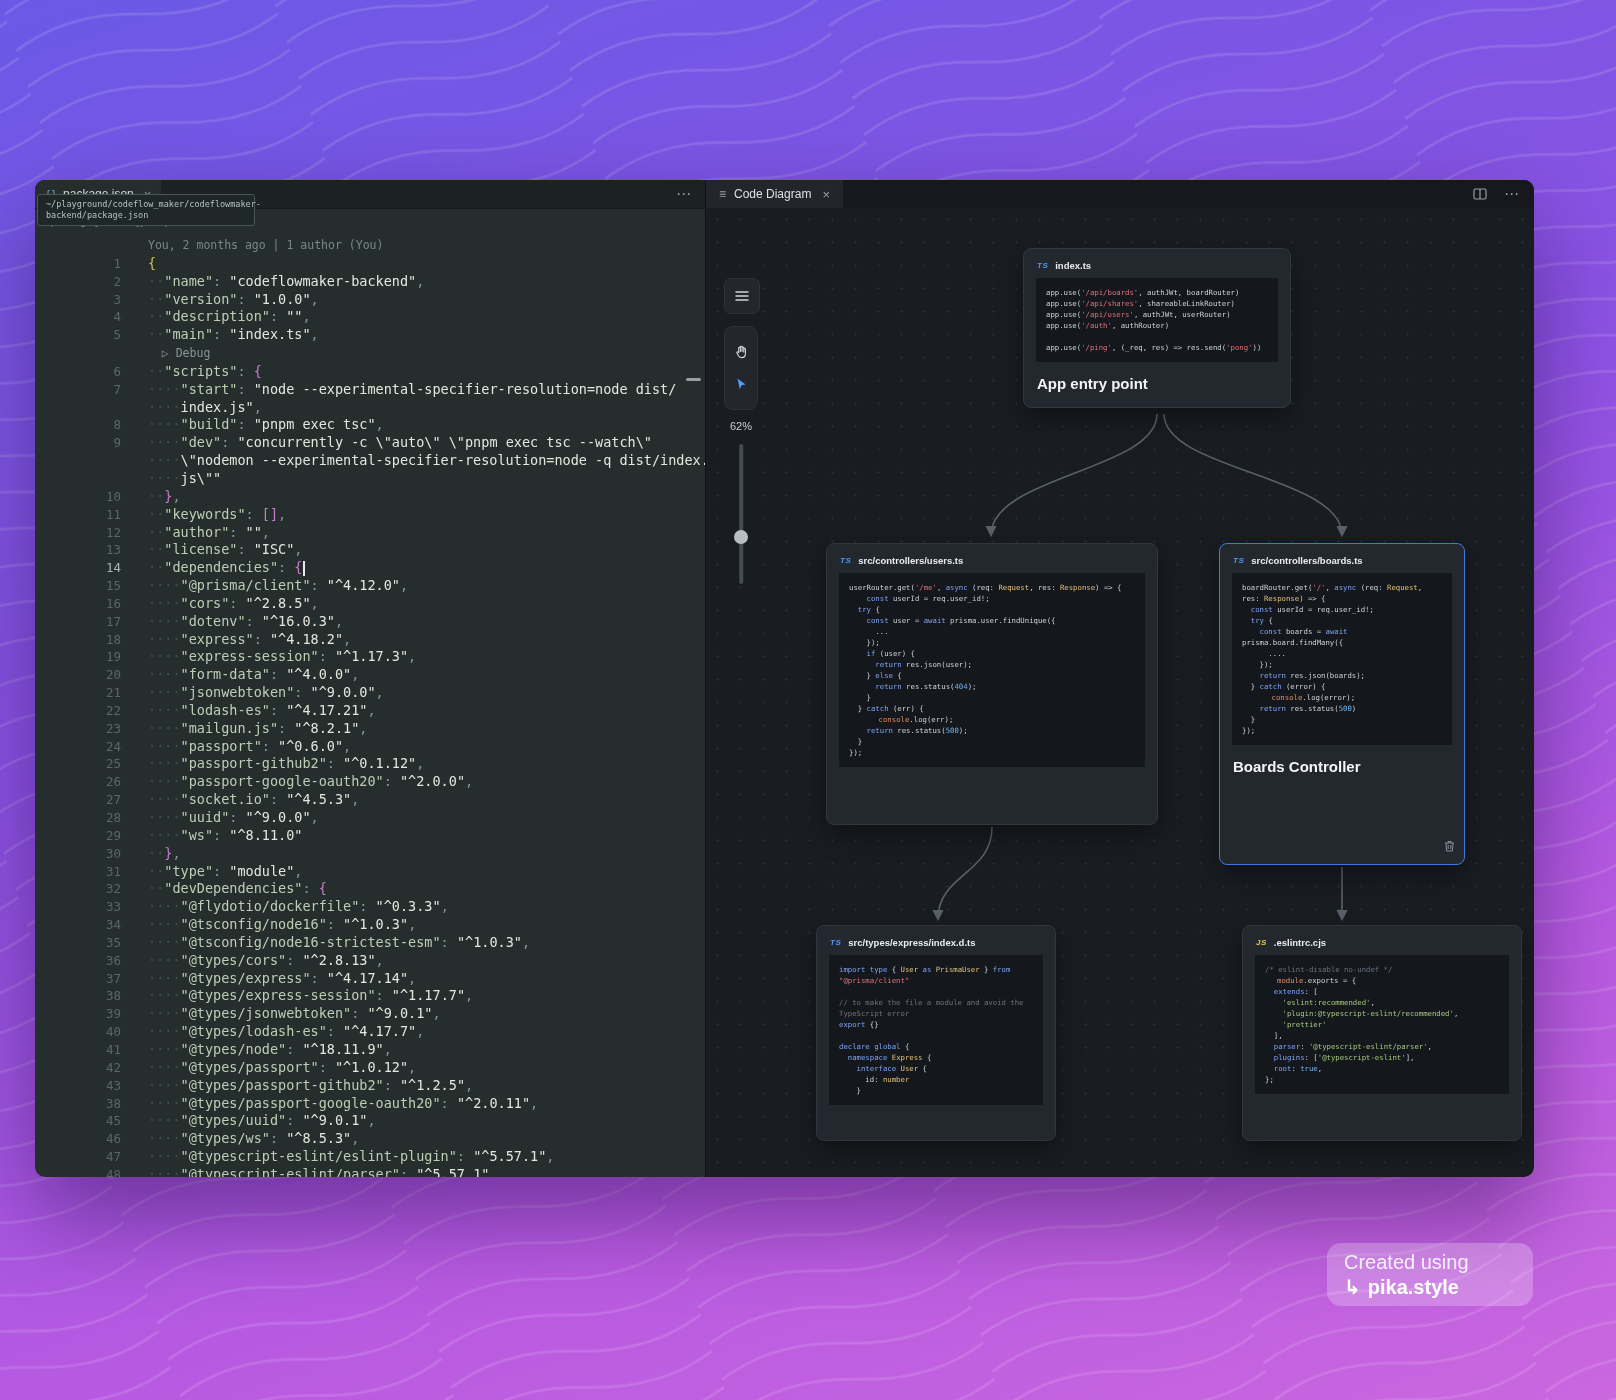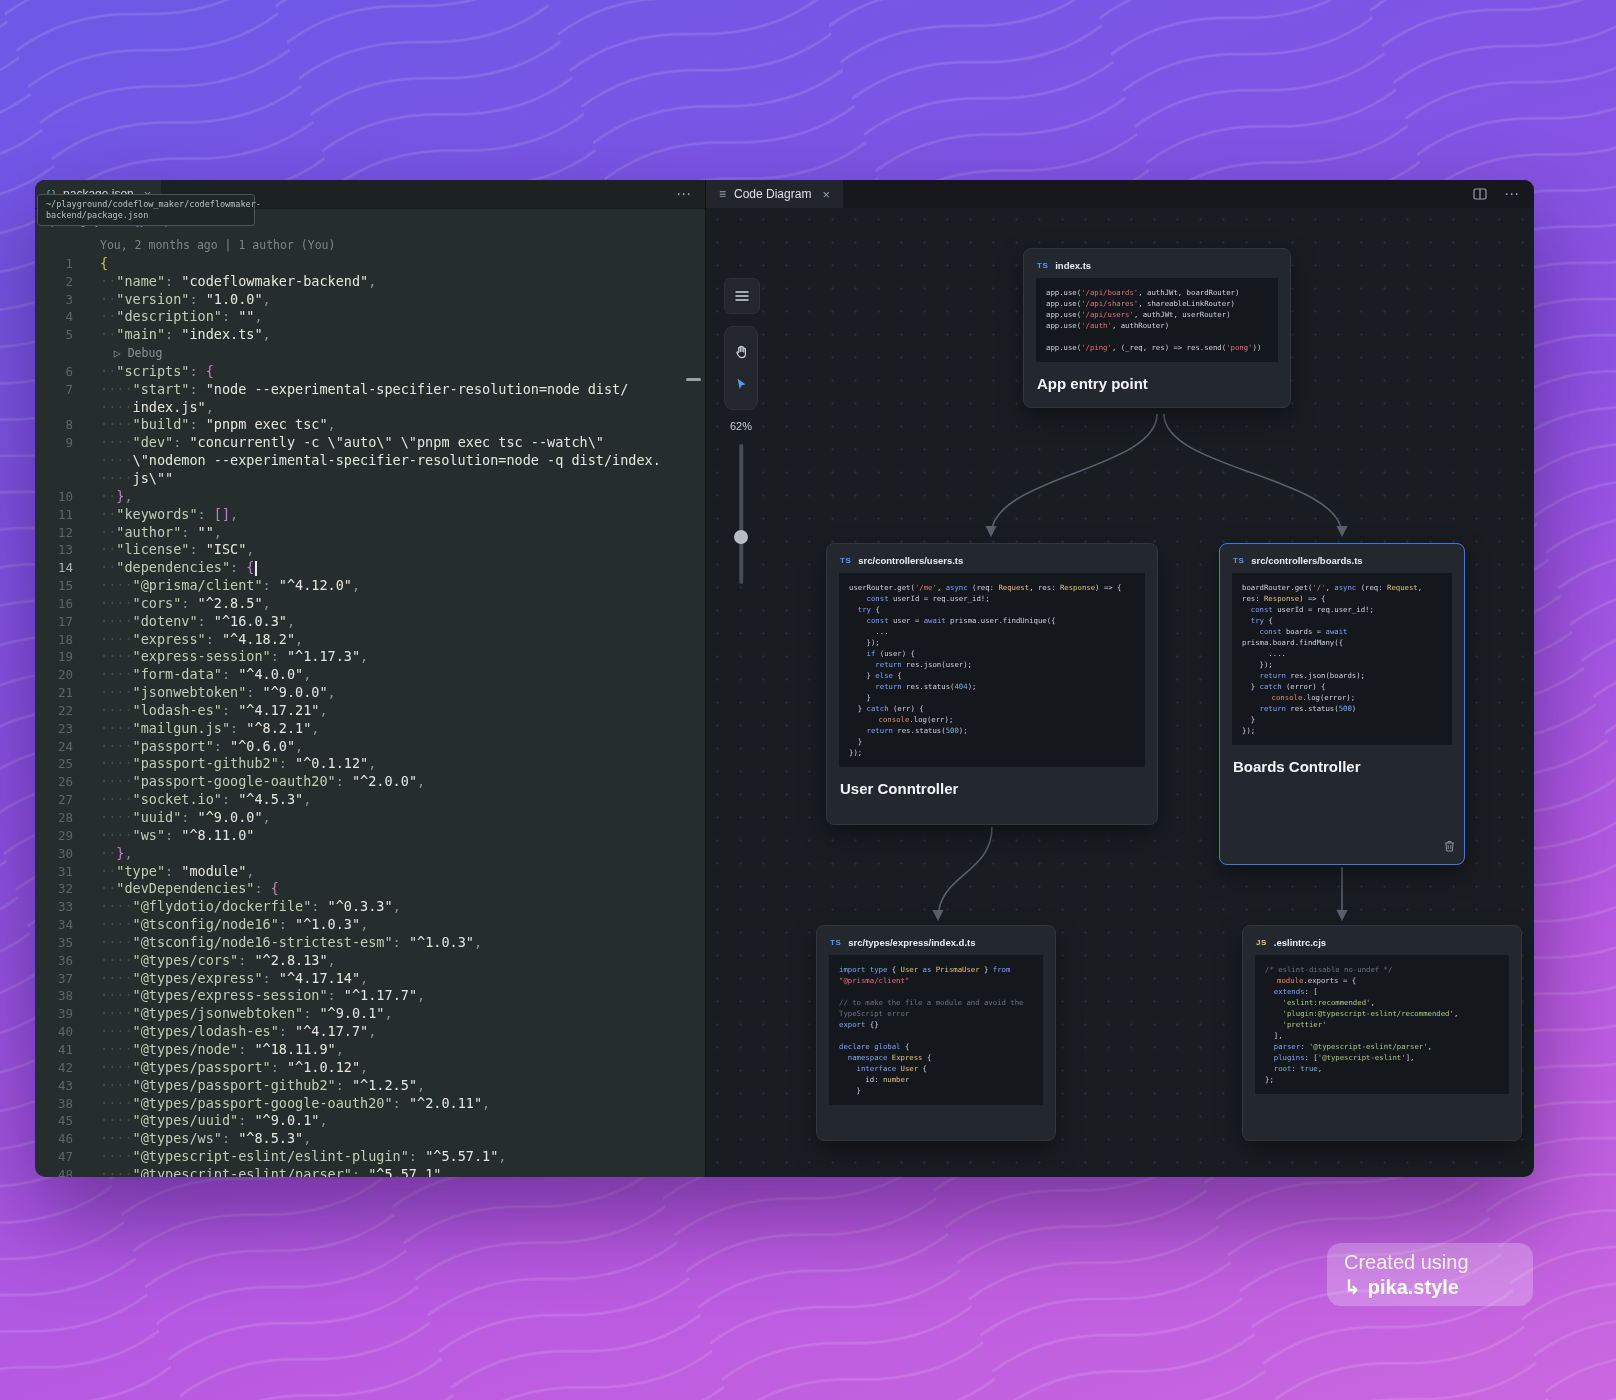--- a/index.html
+++ b/index.html
@@ -26,21 +26,21 @@
   .crumb-ficon{color:#6f9ab8;font-family:"DejaVu Sans Mono","Liberation Mono",monospace;font-size:10px;}
   .crumb-sep{color:#6d7878;}
   .tooltip{
     position:absolute;left:2px;top:14px;z-index:6;width:200px;
     background:#202727;border:1px solid #4a5555;border-radius:3px;
     color:#b6c0c0;font:8.5px/11px "DejaVu Sans Mono","Liberation Mono",monospace;
     padding:4px 8px;
   }
   .sash-handle{position:absolute;left:651px;top:198px;width:15px;height:3px;border-radius:2px;background:rgba(255,255,255,.55);z-index:4;}
   .editor{flex:1;overflow:hidden;font-family:"DejaVu Sans Mono","Liberation Mono",monospace;font-size:13.5px;line-height:17.85px;padding-top:3px;}
-  .ed-line{display:flex;}
+  .ed-line{display:flex;padding-left:48px;}
   .gutter{width:65px;flex:none;text-align:right;padding-right:27px;box-sizing:border-box;color:#5b6767;font-size:12.5px;}
   .ed-line.active .gutter{color:#a9b4b2;}
   .lrows{flex:1;min-width:0;}
   .lrow{white-space:pre;}
   .tk-ws{color:#424e4d;}
   .tk-key{color:#bfcdb6;}
   .tk-val{color:#e4e7dd;}
   .tk-p{color:#8a9695;}
   .tk-b1{color:#d8b85e;}
   .tk-b2{color:#c77dce;}
@@ -58,21 +58,21 @@
   .canvas{
     flex:1;position:relative;overflow:hidden;
     background-image:radial-gradient(circle,#262c34 1.1px,transparent 1.4px);
     background-size:23px 23px;
   }
   .edges{position:absolute;inset:0;width:100%;height:100%;}
   .edge{fill:none;stroke:#5a616b;stroke-width:1.6;}
   .node{position:absolute;background:#23272e;border:1px solid #31363f;border-radius:8px;box-sizing:border-box;box-shadow:0 10px 26px rgba(0,0,0,.38);}
   .node.selected{border:1.5px solid #3f79e0;}
   .node-head{display:flex;align-items:center;gap:7px;padding:11px 13px 7px;}
-  .nbadge{font-size:8px;font-weight:bold;letter-spacing:.5px;}
+  .nbadge{font-size:8px;font-weight:bold;letter-spacing:.5px;font-style:italic;}
   .nbadge.ts{color:#4e9bf5;}
   .nbadge.js{color:#e2ce55;}
   .nfile{color:#e9ebee;font-size:9.5px;font-weight:bold;}
   .node-code{
     margin:0 12px;background:#14171c;border-radius:0;padding:9px 10px;overflow:hidden;
     font-family:"DejaVu Sans Mono","Liberation Mono",monospace;font-size:7.3px;line-height:11px;
   }
   .crow{white-space:pre;min-height:11px;}
   .dk-w{color:#ced3da;} .dk-s{color:#e0717b;} .dk-g{color:#a6c97e;} .dk-k{color:#7ea4f5;}
   .dk-t{color:#e3c179;} .dk-n{color:#6fb3f2;} .dk-c{color:#6b7280;} .dk-o{color:#e08d6a;margin-left:12px;}
@@ -505,21 +505,20 @@
               <div class="crow"><span class="dk-w">      </span><span class="dk-k">return</span><span class="dk-w"> res.json(user);</span></div>
               <div class="crow"><span class="dk-w">    } </span><span class="dk-k">else</span><span class="dk-w"> {</span></div>
               <div class="crow"><span class="dk-w">      </span><span class="dk-k">return</span><span class="dk-w"> res.status(</span><span class="dk-n">404</span><span class="dk-w">);</span></div>
               <div class="crow"><span class="dk-w">    }</span></div>
               <div class="crow"><span class="dk-w">  } </span><span class="dk-k">catch</span><span class="dk-w"> (err) {</span></div>
               <div class="crow"><span class="dk-w">    </span><span class="dk-o">console</span><span class="dk-w">.log(err);</span></div>
               <div class="crow"><span class="dk-w">    </span><span class="dk-k">return</span><span class="dk-w"> res.status(</span><span class="dk-n">500</span><span class="dk-w">);</span></div>
               <div class="crow"><span class="dk-w">  }</span></div>
               <div class="crow"><span class="dk-w">});</span></div>
             </div>
-            <div class="node-title">User Conntroller</div>
           </div>
           <div class="node selected" style="left: 513px; top: 335px; width: 246px; height: 322px;">
             <div class="node-head">
               <span class="nbadge ts">TS</span>
               <span class="nfile">src/controllers/boards.ts</span>
             </div>
             <div class="node-code">
               <div class="crow"><span class="dk-w">boardRouter.get(</span><span class="dk-s">'/'</span><span class="dk-w">, </span><span class="dk-k">async</span><span class="dk-w"> (req: </span><span class="dk-t">Request</span><span class="dk-w">,</span></div>
               <div class="crow"><span class="dk-w">res: </span><span class="dk-t">Response</span><span class="dk-w">) =&gt; {</span></div>
               <div class="crow"><span class="dk-w">  </span><span class="dk-k">const</span><span class="dk-w"> userId = req.user_id!;</span></div>

